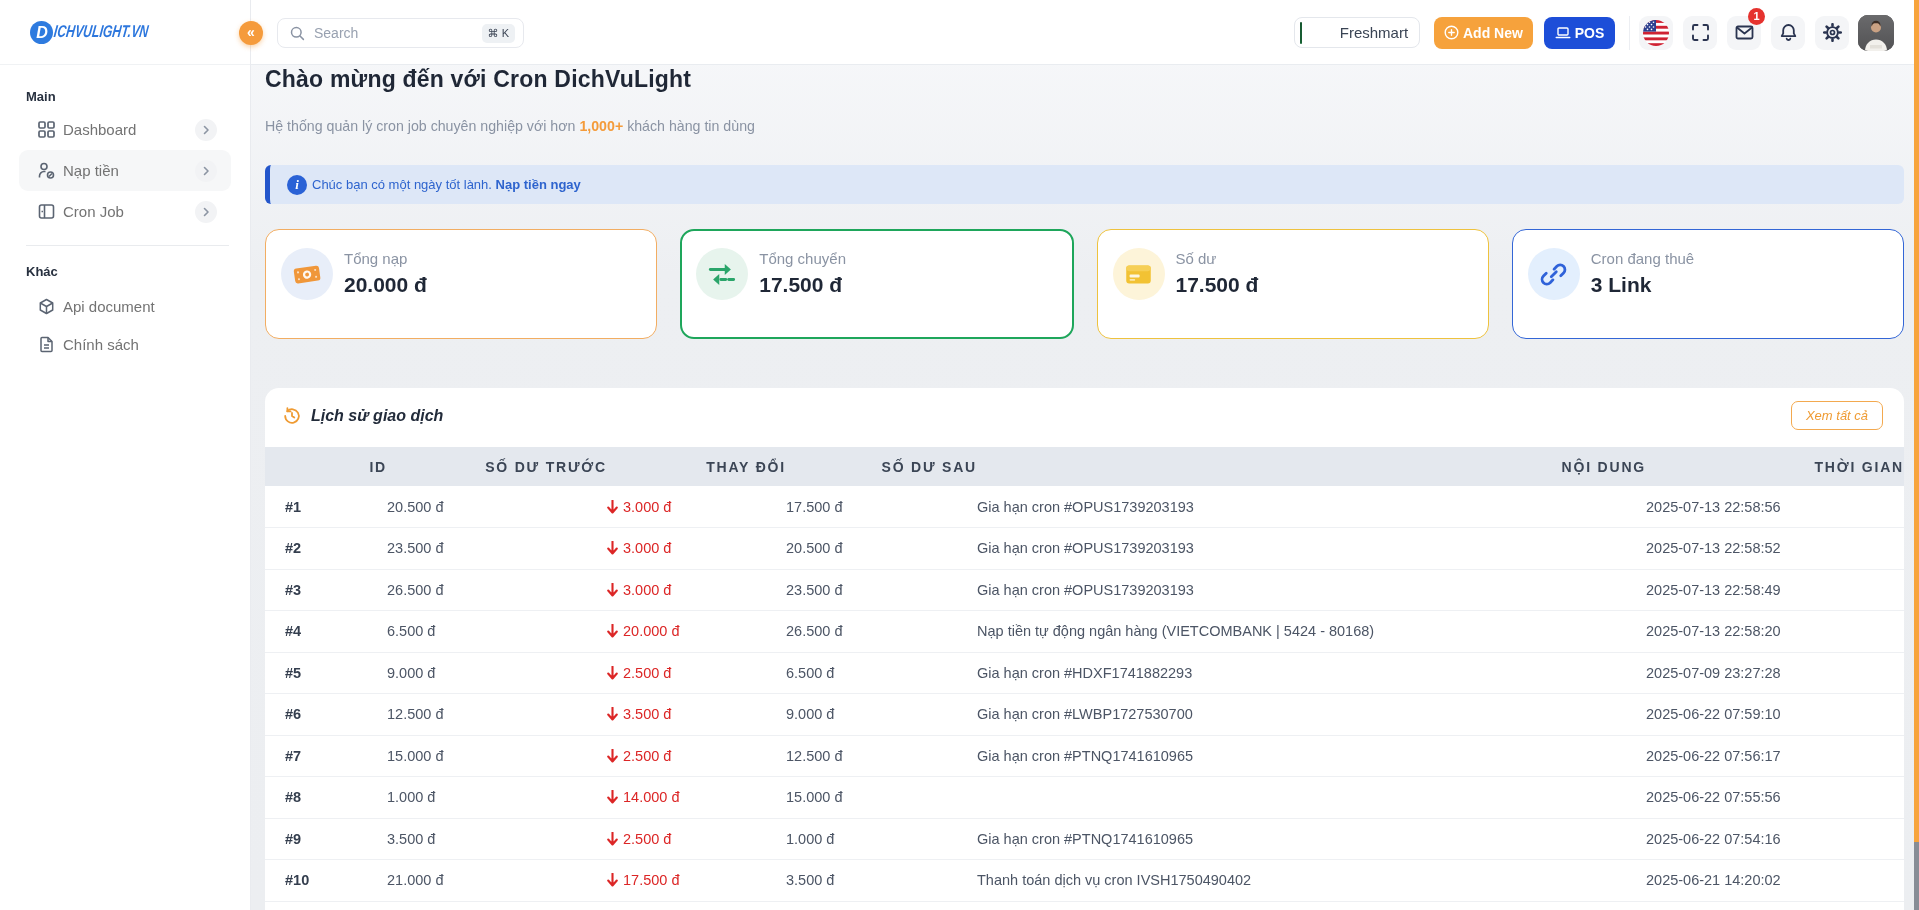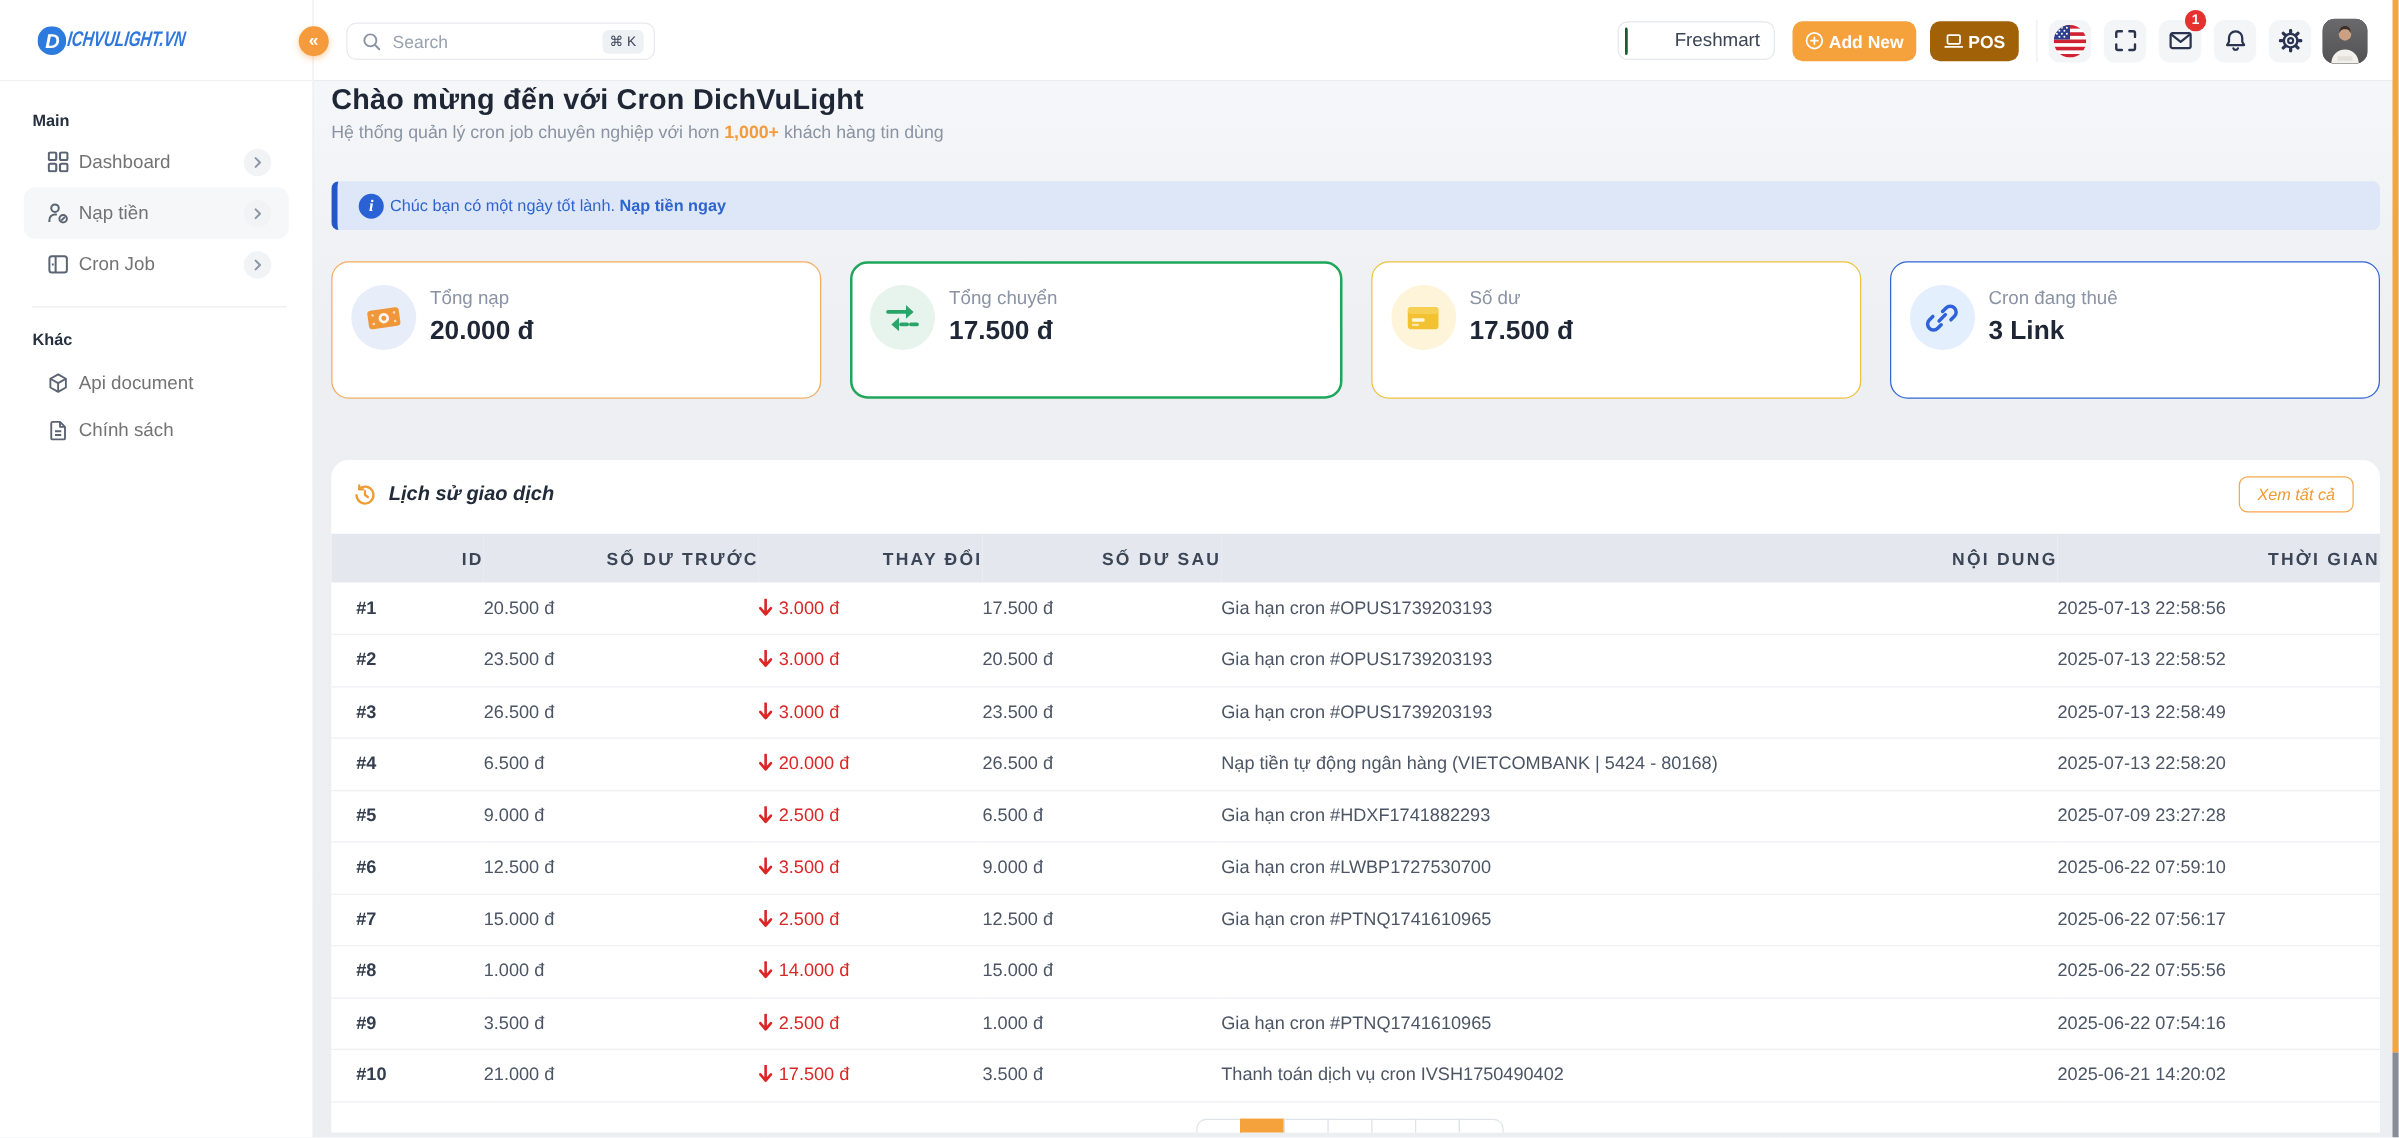--- a/index.html
+++ b/index.html
@@ -20,29 +20,29 @@
 .topbar{position:absolute;left:251px;top:0;right:0;height:65px;background:#fff;border-bottom:1px solid #e9ecf0;z-index:6;}
 .collapse-btn{position:absolute;left:-12px;top:21px;width:24px;height:24px;border-radius:50%;background:#f59b3c;color:#fff;display:flex;align-items:center;justify-content:center;font-size:14px;font-weight:700;box-shadow:0 2px 5px rgba(245,155,60,.45);z-index:6;padding-bottom:2px;}
 .search{position:absolute;left:26px;top:18px;width:247px;height:30px;border:1px solid #e7e9ee;border-radius:8px;background:#fff;display:flex;align-items:center;padding:0 8px 0 12px;}
 .search .ph{color:#98a1b0;font-size:14px;margin-left:9px;flex:1;}
 .kbd{background:#eef1f4;border-radius:5px;height:19px;padding:0 6px;display:flex;align-items:center;font-size:11px;color:#3b4454;}
 .tb-right{position:absolute;right:0;top:0;height:65px;display:flex;align-items:center;}
 .shop-select{width:126px;height:31px;border:1px solid #e4e7ec;border-radius:8px;background:#fff;display:flex;align-items:center;padding:0 10px 0 5px;}
 .shop-ic{width:22px;height:22px;border-radius:6px;background:linear-gradient(145deg,#14532d,#166534);margin-right:8px;position:relative;overflow:hidden;}
 .shop-name{font-size:15px;color:#3a4454;flex:1;margin-left:30px;}
 .btn-addnew{margin-left:14px;width:99px;height:32px;border-radius:8px;background:#f6a23c;color:#fff;font-size:14px;font-weight:700;display:flex;align-items:center;justify-content:center;}
-.btn-pos{margin-left:11px;width:71px;height:32px;border-radius:8px;background:#a16207;color:#fff;font-size:14px;font-weight:700;display:flex;align-items:center;justify-content:center;}
+.btn-pos{margin-left:11px;width:71px;height:32px;border-radius:8px;background:#1d4ed8;color:#fff;font-size:14px;font-weight:700;display:flex;align-items:center;justify-content:center;}
 .tb-div{width:1px;height:34px;background:#eceef2;margin:0 9px 0 14px;}
 .icon-btn{width:34px;height:34px;border-radius:9px;background:#f4f5f7;display:flex;align-items:center;justify-content:center;margin-left:10px;position:relative;}
 .badge{position:absolute;top:-8px;right:-4px;min-width:17px;height:17px;border-radius:50%;background:#e5322e;color:#fff;font-size:11px;font-weight:700;display:flex;align-items:center;justify-content:center;}
 .avatar{width:36px;height:36px;border-radius:10px;margin-left:9px;margin-right:25px;overflow:hidden;position:relative;background:#636363;}
 
 .content{position:absolute;left:265px;top:65px;width:1639px;}
 h1{font-size:23px;font-weight:700;color:#1f2736;letter-spacing:.2px;margin-top:1px;}
-.subtitle{font-size:14.2px;color:#8a93a3;margin-top:5px;}
+.subtitle{font-size:14.2px;color:#8a93a3;margin-top:25px;}
 .subtitle b{color:#f49b3a;}
 .alert{margin-top:31px;height:39px;background:#dde7f7;border-left:5px solid #2456cb;border-radius:6px;display:flex;align-items:center;padding-left:17px;color:#2e64ce;font-size:13px;}
 .alert .info-ic{width:20px;height:20px;border-radius:50%;background:#2a62d6;color:#fff;display:flex;align-items:center;justify-content:center;font-size:13px;font-weight:700;font-family:"Liberation Serif",serif;margin-right:5px;font-style:italic;}
 .cards{margin-top:25px;display:flex;gap:23px;}
 .card{flex:1;height:110px;background:#fff;border-radius:14px;position:relative;padding:18px 0 0 15px;display:flex;}
 .c1{border:1px solid #f2ad62;}
 .c2{border:2px solid #1ea65b;padding:17px 0 0 14px;}
 .c3{border:1px solid #eec23e;}
 .c4{border:1px solid #3366d6;}
 .c-ic{width:52px;height:52px;border-radius:50%;display:flex;align-items:center;justify-content:center;}

